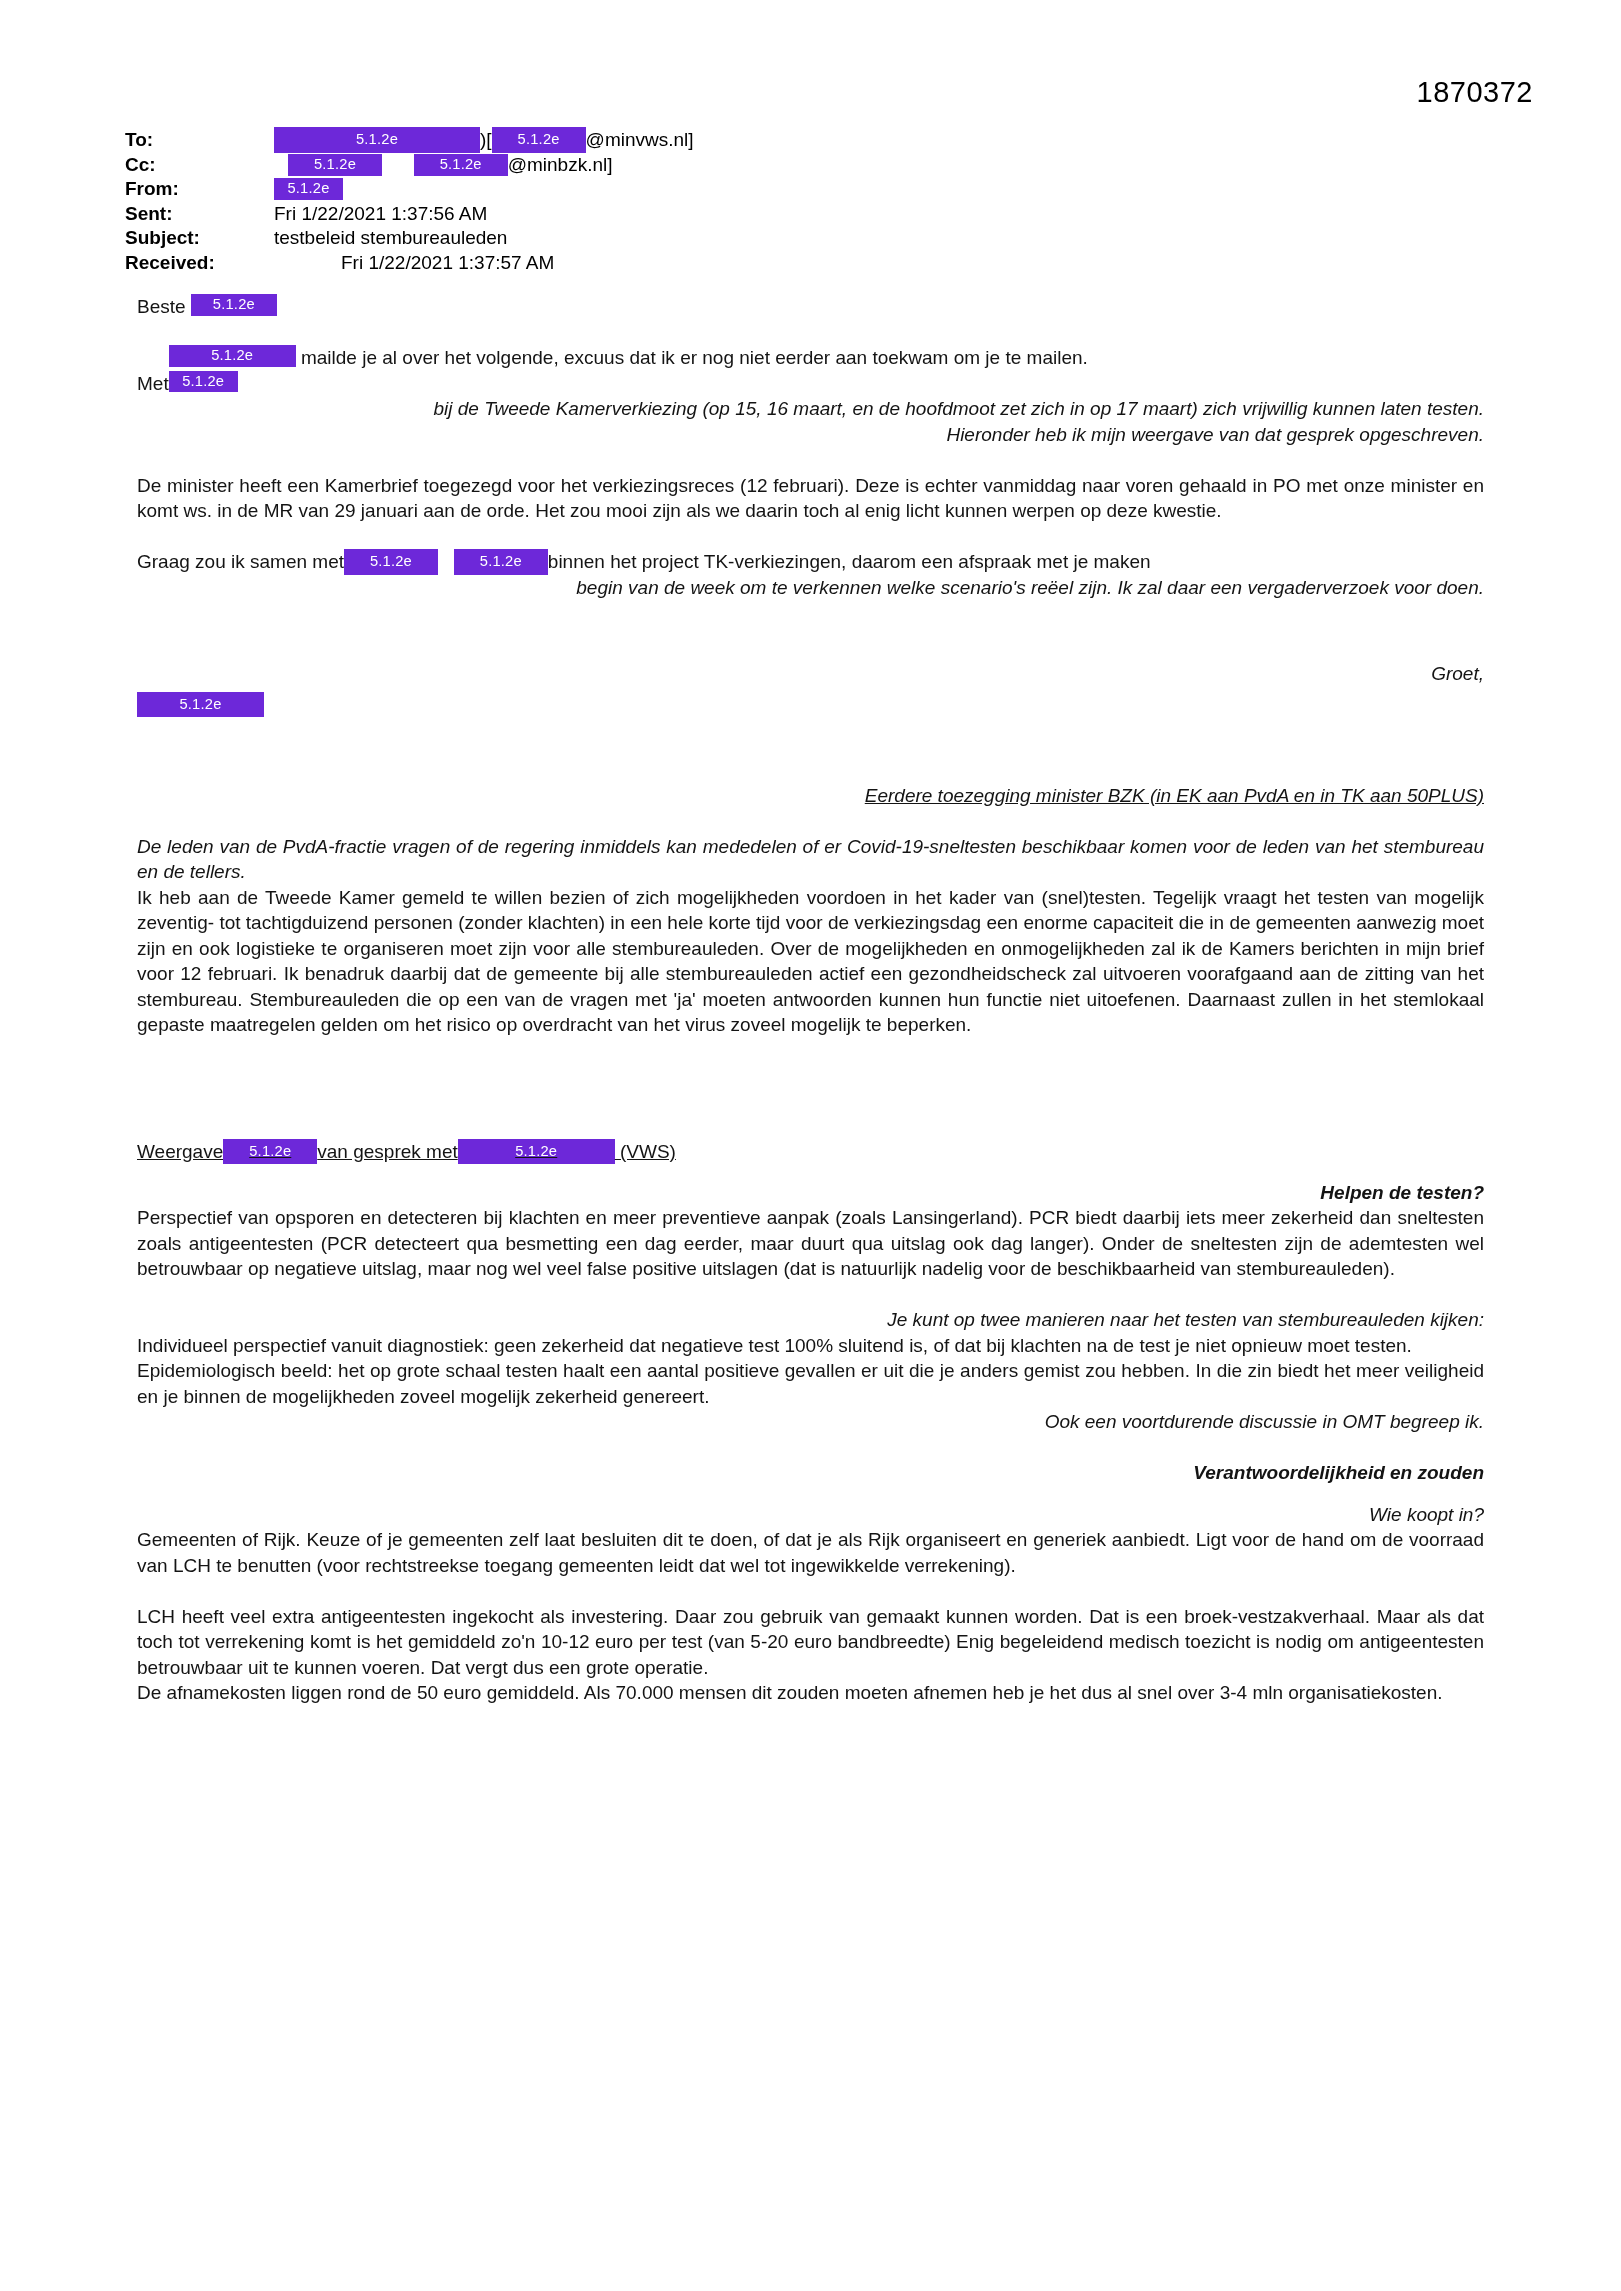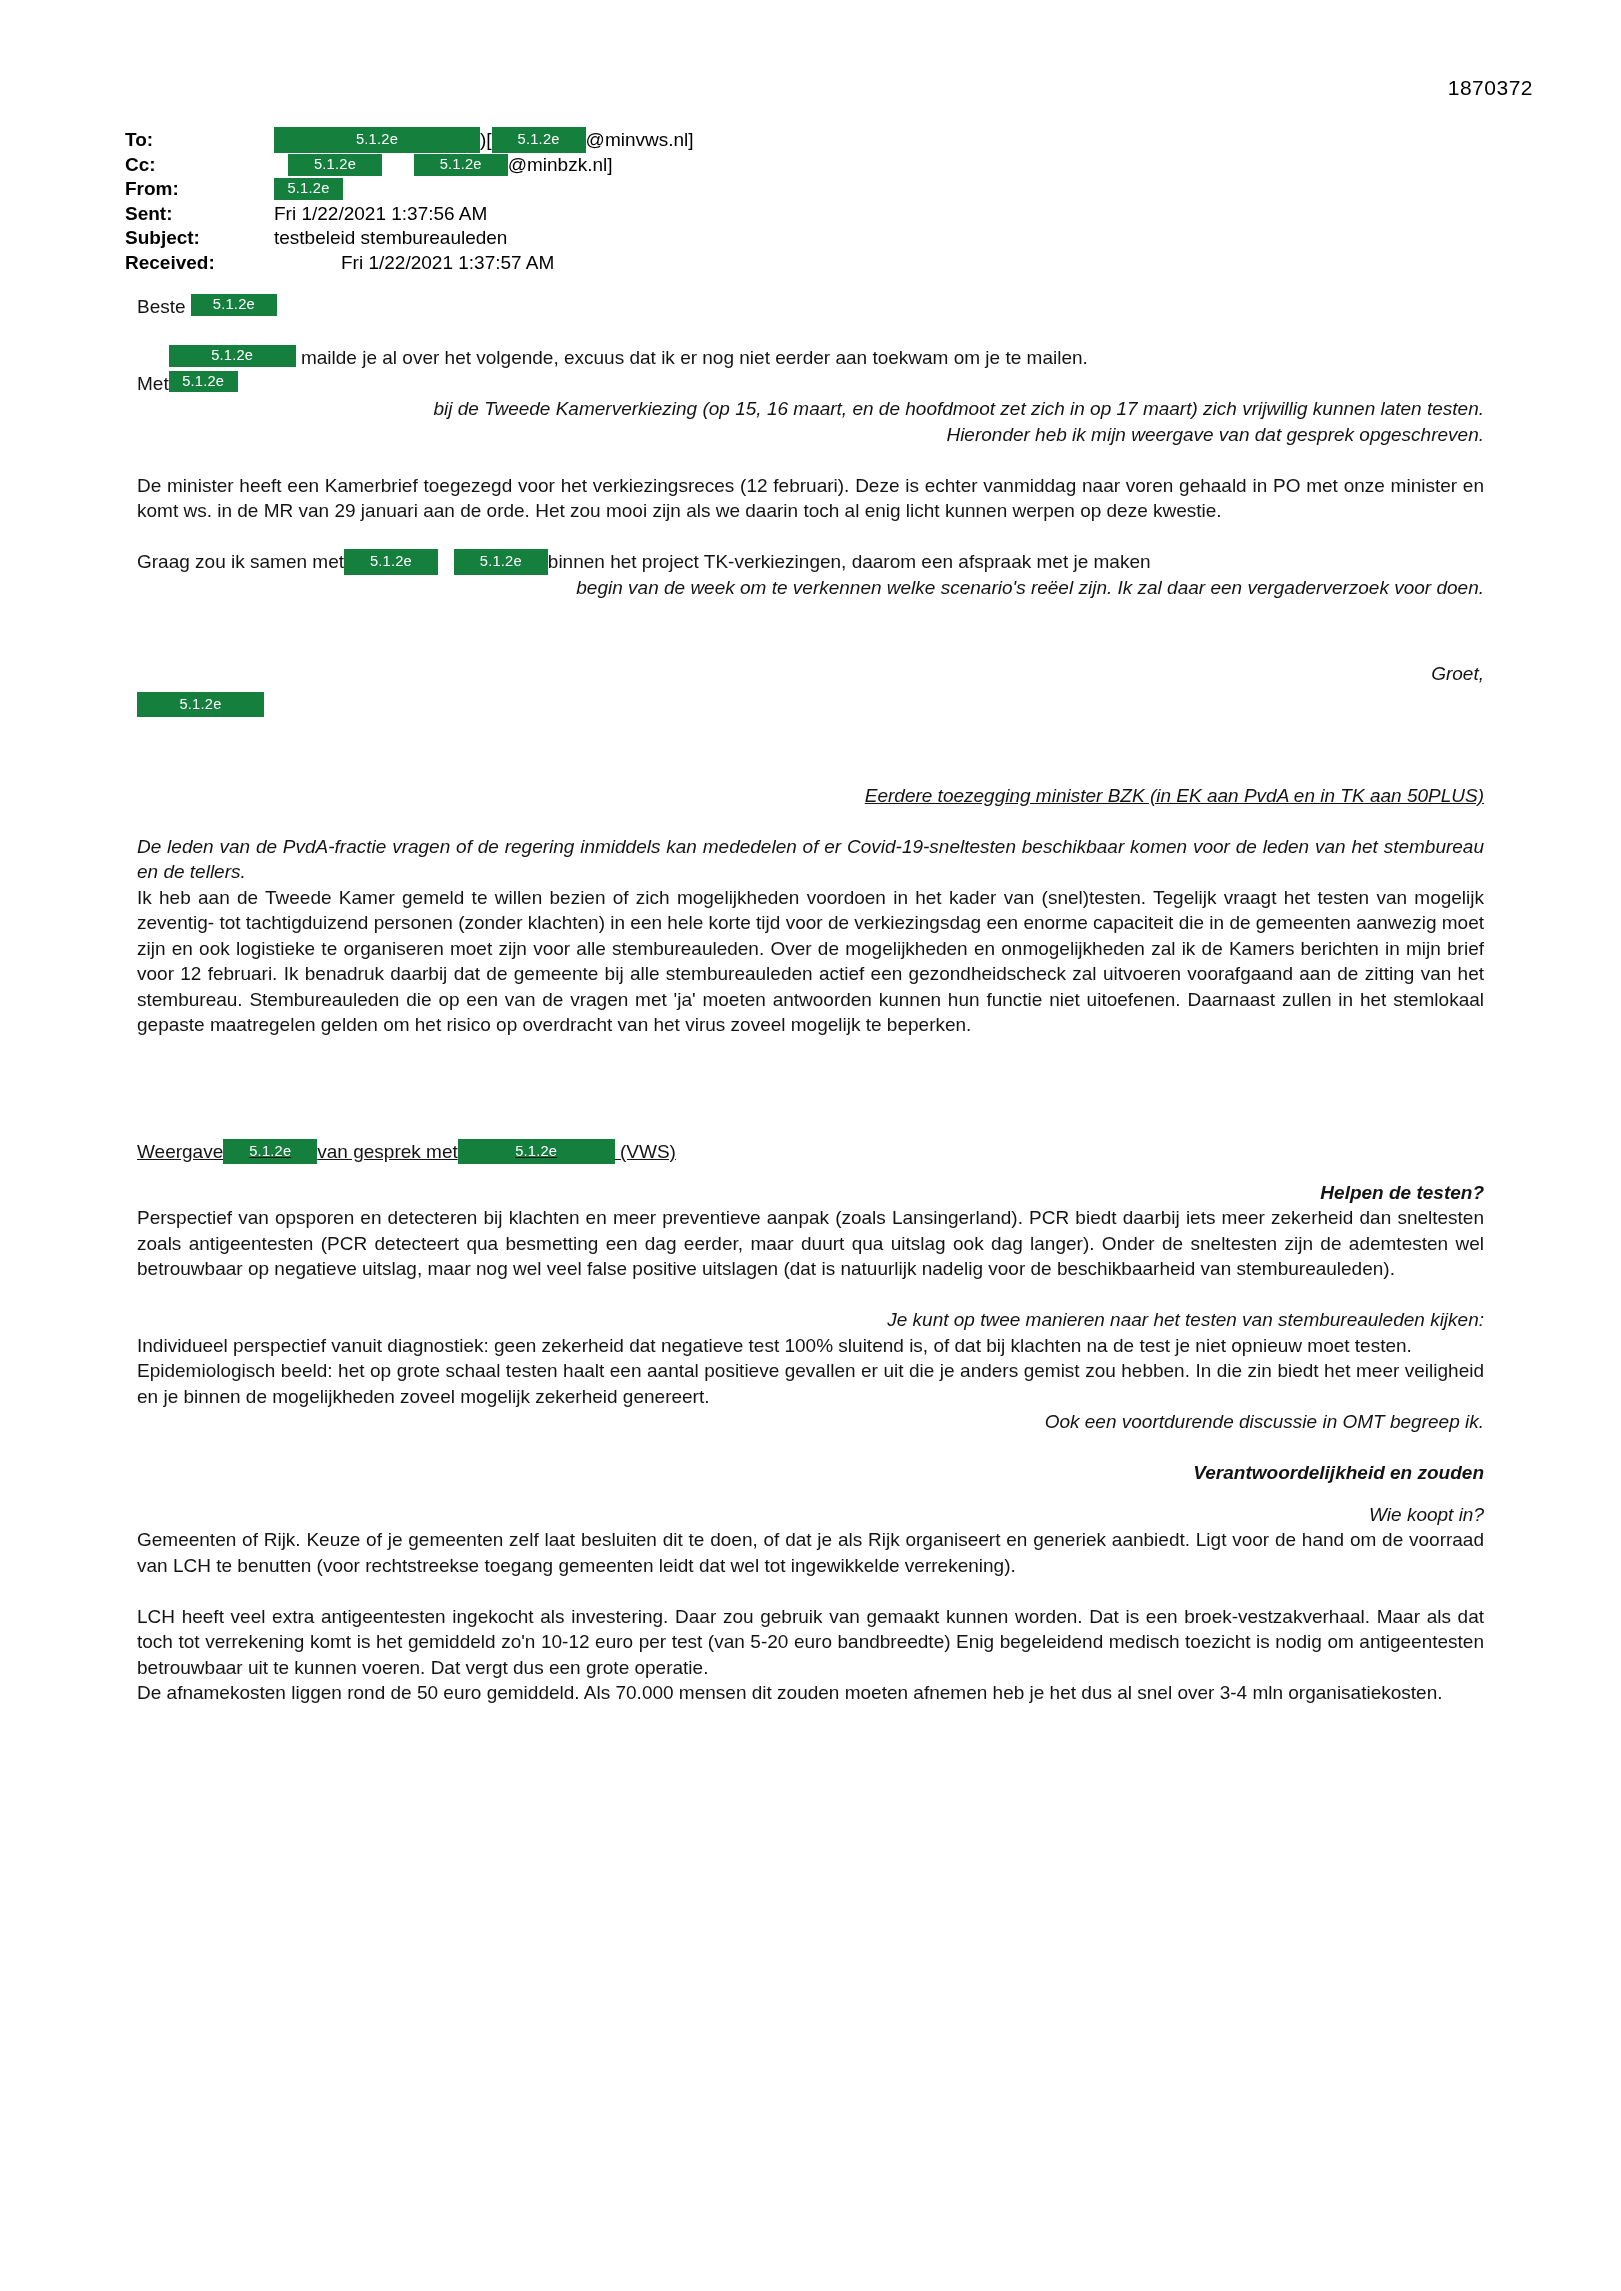--- a/index.html
+++ b/index.html
@@ -19,21 +19,21 @@
     position: relative;
     width: 1621px;
     height: 2292px;
     box-sizing: border-box;
   }
   .doc-id {
     position: absolute;
     top: 76px;
     right: 88px;
     font-family: "Liberation Sans", sans-serif;
-    font-size: 21px;
+    font-size: 29px;
     letter-spacing: 0.5px;
     color: #000;
   }
   
   .header {
     position: absolute;
     left: 125px;
     top: 127px;
     width: 1372px;
     font-family: "Liberation Sans", sans-serif;
@@ -57,21 +57,21 @@
     flex-wrap: nowrap;
     white-space: pre;
   }
   .hvalue.indent-1 { padding-left: 41px; }
   .hvalue.indent-2 { padding-left: 55px; }
   .hvalue.indent-3 { padding-left: 108px; }
 
   
   .redact {
     display: inline-block;
-    background: #15803d;
+    background: #6d28d9;
     color: #ffffff;
     font-family: "Liberation Sans", sans-serif;
     font-size: 14.7px;
     text-align: center;
     line-height: 21.6px;
     height: 21.6px;
     vertical-align: middle;
     letter-spacing: 0.2px;
     white-space: nowrap;
   }

